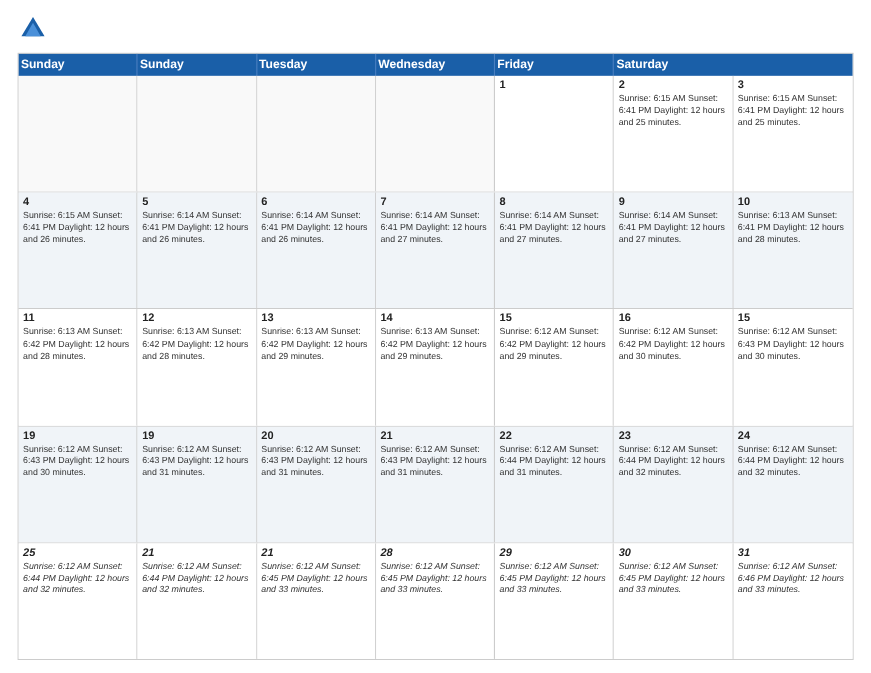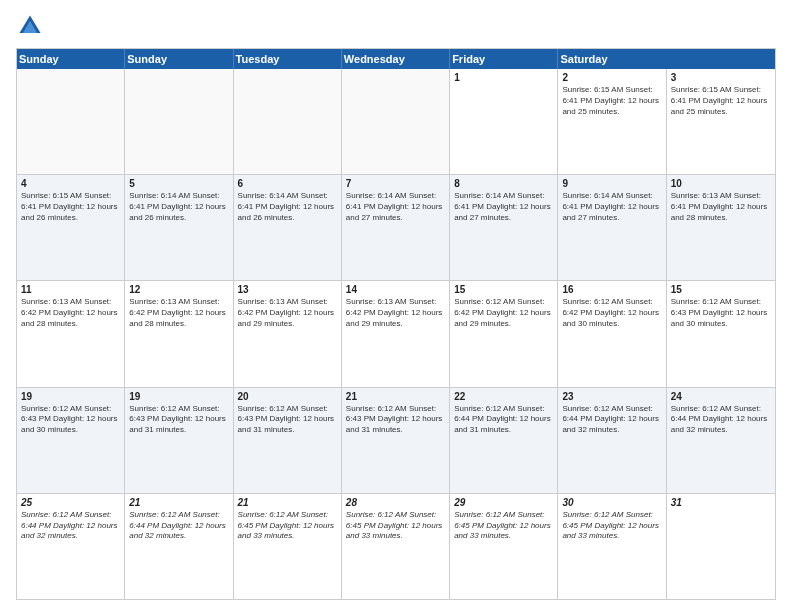--- a/index.html
+++ b/index.html
@@ -327,17 +327,20 @@
 Daylight: 12 hours and 33 minutes.</div>
           </div>
           <div class="cal-cell">
             <div class="day-num">30</div>
             <div class="cell-info">Sunrise: 6:12 AM
 Sunset: 6:45 PM
 Daylight: 12 hours and 33 minutes.</div>
           </div>
           <div class="cal-cell">
             <div class="day-num">31</div>
+            <div class="cell-info">Sunrise: 6:12 AM
+Sunset: 6:46 PM
+Daylight: 12 hours and 33 minutes.</div>
           </div>
         </div>
       </div>
   </div>
 </div>
 
 </body></html>

